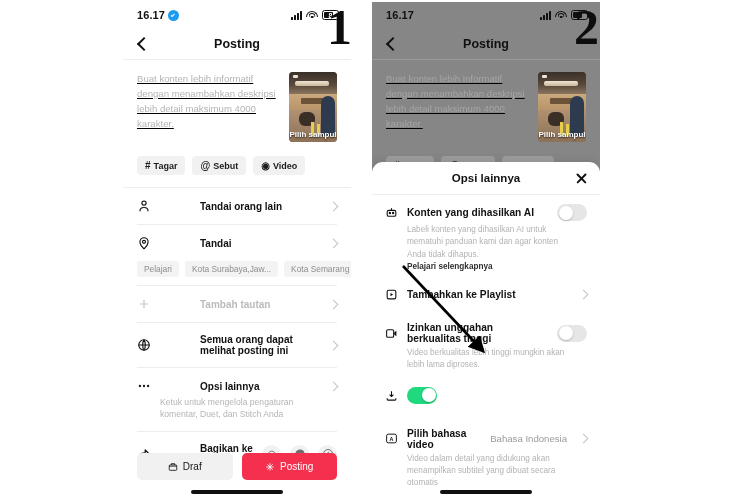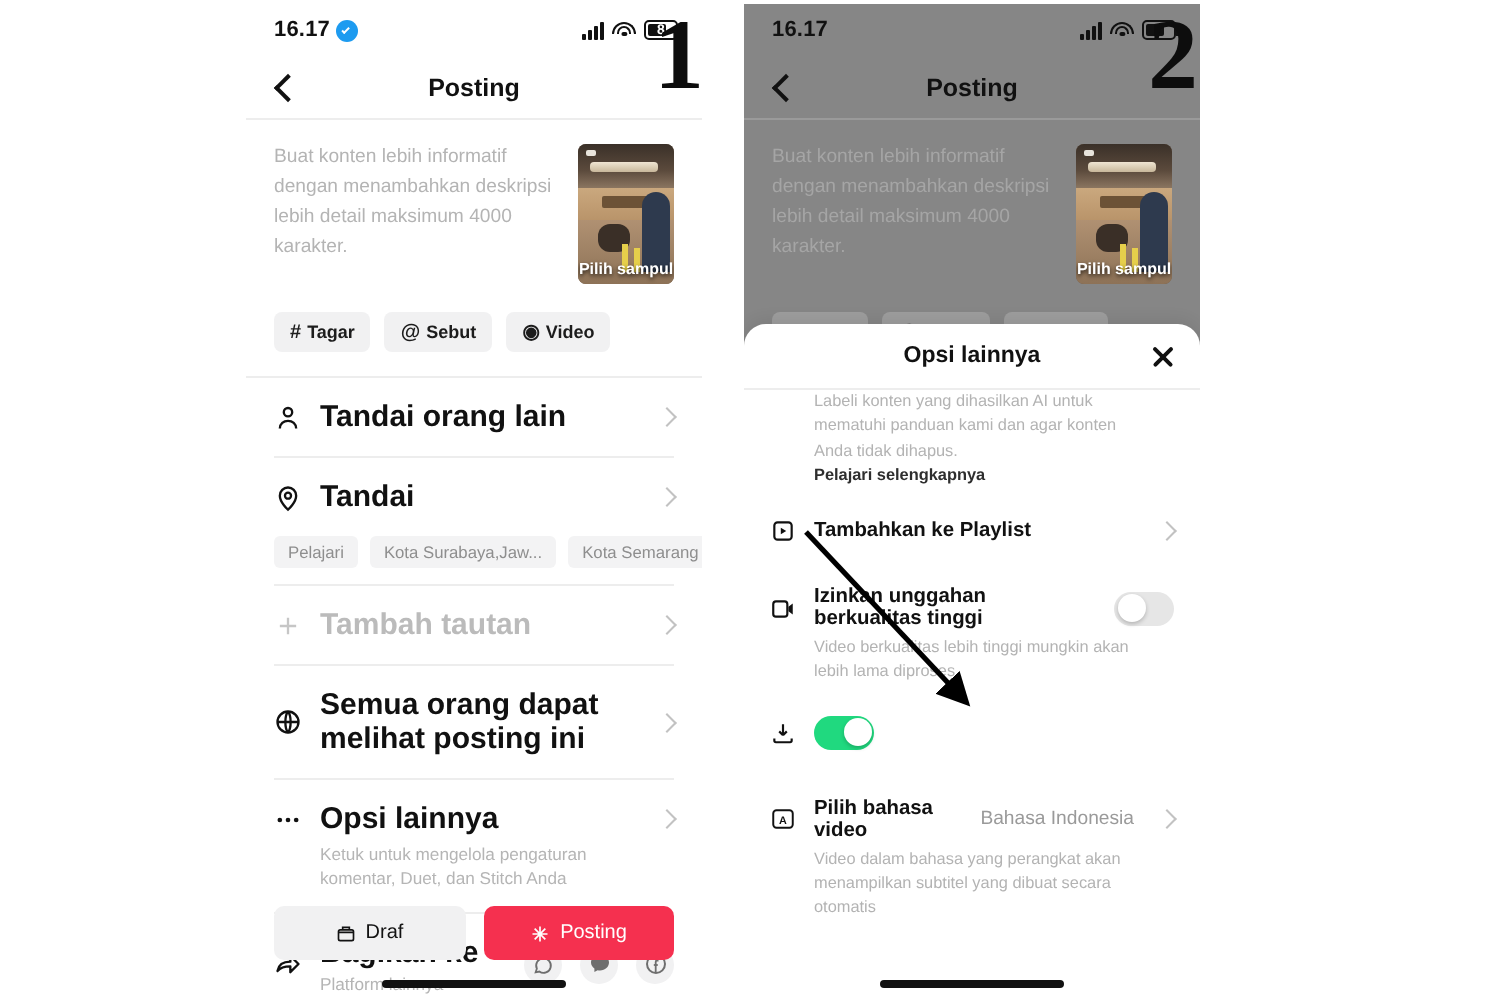--- a/index.html
+++ b/index.html
@@ -97,21 +97,21 @@
     content: ""; position: absolute; left: 6px; top: 4px;
     width: 8px; height: 8px;
     border-left: 2px solid #111; border-bottom: 2px solid #111;
     transform: rotate(45deg);
   }
   .nav-title { font-size: 12.5px; font-weight: bold; color: #111; }
 
   
   .caption-area {
     position: relative; padding: 12px 14px 0 14px;
-    display: flex; gap: 10px;
+    display: flex; gap: 10px; text-decoration: underline;
   }
   .caption-text {
     flex: 1; font-size: 9.6px; line-height: 1.55; color: #b4b4b4;
   }
   .cover {
     width: 48px; height: 70px; border-radius: 4px;
     position: relative; overflow: hidden; flex: none;
     background: #6f5a48;
   }
   .cover .sky {
@@ -171,21 +171,21 @@
 
   .divider { height: 1px; background: #ededed; margin: 0 0; }
   .divider.inset { margin: 0 14px; }
 
   
   .row {
     display: flex; align-items: center; gap: 9px;
     padding: 11px 14px; position: relative;
   }
   .row .ico { width: 14px; height: 14px; flex: none; position: relative; color:#111; }
-  .row .txt { font-size: 15px; font-weight: bold; color: #111; flex: 1; }
+  .row .txt { font-size: 10px; font-weight: bold; color: #111; flex: 1; margin-left: 40px; }
   .row .txt.muted { color: #bbbbbb; font-weight: bold; }
   .chev {
     width: 7px; height: 7px; flex: none;
     border-right: 1.4px solid #c2c2c2; border-top: 1.4px solid #c2c2c2;
     transform: rotate(45deg);
   }
   .row-sub {
     font-size: 8.6px; color: #b5b5b5; line-height: 1.45;
     padding: 0 26px 10px 37px; margin-top: -8px;
   }
@@ -537,20 +537,34 @@
         </div>
       </div>
     </div>
 
     <div class="sheet">
       <div class="sheet-head">
         <div class="sheet-title">Opsi lainnya</div>
         <div class="sheet-close"></div>
       </div>
 
+      <div class="opt">
+        <div class="ico">
+          <svg class="i" width="13" height="13" viewBox="0 0 24 24" fill="none" stroke="#111" stroke-width="2">
+            <rect x="4" y="8" width="16" height="11" rx="3"></rect>
+              <path d="M12 4v4"></path>
+              <circle cx="9" cy="13" r="1.2" fill="#111"></circle>
+              <circle cx="15" cy="13" r="1.2" fill="#111"></circle>
+          </svg>
+        </div>
+        <div class="label">Konten yang dihasilkan AI</div>
+        <div class="toggle">
+            <div class="knob"></div>
+          </div>
+      </div>
       <div class="opt-sub">
         <span>Labeli konten yang dihasilkan AI untuk mematuhi panduan kami dan agar konten Anda tidak dihapus.</span>
         <br><b>Pelajari selengkapnya</b>
       </div>
 
       <div class="opt">
         <div class="ico">
           <svg class="i" width="13" height="13" viewBox="0 0 24 24" fill="none" stroke="#111" stroke-width="2">
             <rect x="4" y="4" width="16" height="16" rx="3"></rect>
               <path d="M10 9l5 3-5 3z" fill="#111" stroke="none"></path>
@@ -592,21 +606,21 @@
         <div class="ico">
           <svg class="i" width="13" height="13" viewBox="0 0 24 24" fill="none" stroke="#111" stroke-width="1.8">
             <rect x="3" y="4" width="18" height="16" rx="3"></rect>
             <text x="12" y="16.5" font-size="10" font-family="Liberation Sans, sans-serif" fill="#111" stroke="none" text-anchor="middle" font-weight="bold">A</text>
           </svg>
         </div>
         <div class="label">Pilih bahasa video</div>
         <div class="value">Bahasa Indonesia</div>
         <div class="chev"></div>
       </div>
-      <div class="opt-sub">Video dalam bahasa yang perangkat akan menampilkan subtitel yang dibuat secara otomatis</div>
+      <div class="opt-sub">Video dalam detail yang didukung akan menampilkan subtitel yang dibuat secara otomatis</div>
 
       <div class="opt">
         
         
         
       </div>
 
       <div class="home-ind"></div>
     </div>
   </div>

